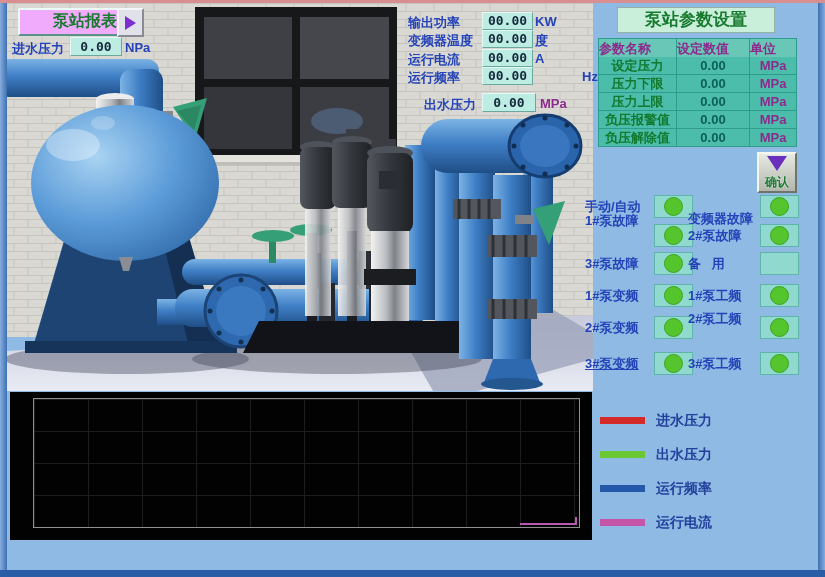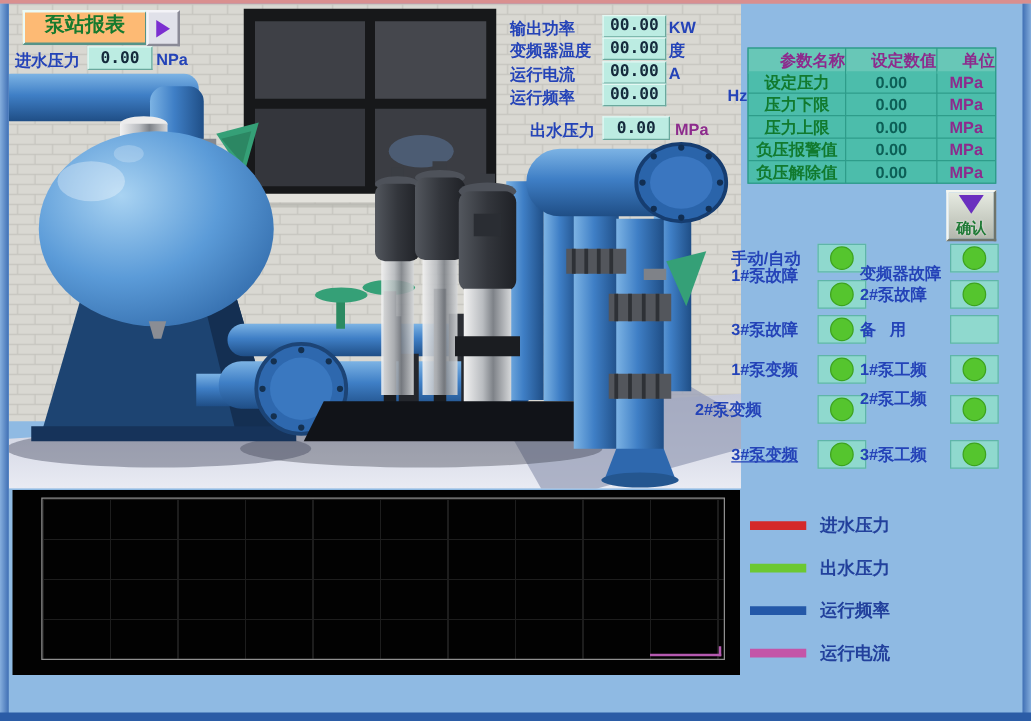--- a/index.html
+++ b/index.html
@@ -12,35 +12,35 @@
   .f-bottom{position:absolute;left:0;bottom:0;width:825px;height:7px;background:#2b5ca6;}
   
   .scene{position:absolute;left:7px;top:3px;width:586px;height:388px;overflow:hidden;}
   
   .lbl{position:absolute;font:bold 13px "Liberation Sans",sans-serif;color:#2443b8;white-space:pre;}
   .lbl-r{text-align:left;}
   .unit-purple{color:#8d2b8d;}
   .field{position:absolute;background:#bcece2;border:1px solid #6aa89d;
          border-top-color:#e4f8f3;border-left-color:#e4f8f3;
          color:#152a3c;font:bold 13px "DejaVu Sans Mono",monospace;text-align:center;}
-  .btn-report{position:absolute;left:18px;top:8px;width:96px;height:24px;background:#fdba74;
+  .btn-report{position:absolute;left:18px;top:8px;width:96px;height:24px;background:#f0abfc;
          border:2px solid;border-color:#eafaf6 #569388 #569388 #eafaf6;color:#177a2e;
-         font:bold 16px "Liberation Sans",sans-serif;text-align:center;line-height:22px;cursor:pointer;}
+         font:bold 16px "Liberation Sans",sans-serif;text-align:center;line-height:22px;cursor:pointer;padding-left:17px;}
   .btn-play{position:absolute;left:117px;top:8px;width:23px;height:25px;background:#e0e1e9;
          border:2px solid;border-color:#f4f4f8 #8a8a96 #8a8a96 #f4f4f8;
          display:flex;align-items:center;justify-content:center;cursor:pointer;}
   .tri-right{width:0;height:0;border-left:11px solid #7b2fd0;border-top:7px solid transparent;border-bottom:7px solid transparent;}
   .panel-title{position:absolute;left:617px;top:7px;width:156px;height:24px;background:#c9eeda;
          border:1px solid #93b3a7;color:#177a2e;font:bold 17px "Liberation Sans",sans-serif;
          text-align:center;line-height:24px;}
   
   .ptable{position:absolute;left:598px;top:38px;display:grid;grid-template-columns:77px 72px 46px;
           grid-auto-rows:17px;gap:1px;background:#2e9c8a;border:1px solid #2e9c8a;}
   .ptable .hc{background:#68c7b7;color:#8d2b8d;font:bold 13px "Liberation Sans",sans-serif;
-          text-align:right;line-height:20px;height:20px;}
+          text-align:left;line-height:20px;height:20px;}
   .ptable .c{background:#4cbdab;font:bold 13px "Liberation Sans",sans-serif;text-align:center;line-height:17px;}
   .ptable .cn{color:#117a2e;}
   .ptable .cv{color:#0c5f56;cursor:text;}
   .ptable .cu{color:#8d2b8d;}
   
   .btn-confirm{position:absolute;left:757px;top:152px;width:36px;height:37px;
           background:linear-gradient(#e6eae1,#b2b7ac);border:2px solid;
           border-color:#f4f6f0 #6f746a #6f746a #f4f6f0;cursor:pointer;}
   .tri-down{width:0;height:0;border-left:10px solid transparent;border-right:10px solid transparent;
           border-top:15px solid #6a2fbf;margin:2px auto 0;}
@@ -253,20 +253,21 @@
   <div class="lbl" style="left:535px;top:51px;">A</div>
 
   <div class="lbl lbl-r" style="left:408px;top:69px;width:72px;">运行频率</div>
   <div class="field" style="left:482px;top:67px;width:49px;height:16px;line-height:16px;">00.00</div>
   <div class="lbl" style="left:554px;top:69px;padding-left:28px;">Hz</div>
 
   <div class="lbl" style="left:424px;top:96px;">出水压力</div>
   <div class="field" style="left:482px;top:93px;width:52px;height:17px;line-height:17px;">0.00</div>
   <div class="lbl unit-purple" style="left:540px;top:96px;">MPa</div>
 
+  <div class="panel-title">泵站参数设置</div>
 
   <div class="ptable">
     <div class="hc">参数名称</div>
     <div class="hc">设定数值</div>
     <div class="hc">单位</div>
 
     <div class="c cn">设定压力</div>
     <div class="c cv">0.00</div>
     <div class="c cu">MPa</div>
 
@@ -319,21 +320,21 @@
 
   <div class="lbl lbl-r" style="left:585px;top:287px;width:65px;">1#泵变频</div>
   <div class="ind-box" style="left:654px;top:284px;">
       <div class="ind-dot"></div>
     </div>
   <div class="lbl lbl-r" style="left:688px;top:287px;width:68px;">1#泵工频</div>
   <div class="ind-box" style="left:760px;top:284px;">
       <div class="ind-dot"></div>
     </div>
 
-  <div class="lbl lbl-r" style="left:556px;top:319px;width:65px;">2#泵变频</div>
+  <div class="lbl lbl-r" style="left:585px;top:319px;width:65px;">2#泵变频</div>
   <div class="ind-box" style="left:654px;top:316px;">
       <div class="ind-dot"></div>
     </div>
   <div class="lbl lbl-r" style="left:688px;top:310px;width:68px;">2#泵工频</div>
   <div class="ind-box" style="left:760px;top:316px;">
       <div class="ind-dot"></div>
     </div>
 
   <div class="lbl lbl-r" style="left:585px;top:355px;width:65px;text-decoration:underline;">3#泵变频</div>
   <div class="ind-box" style="left:654px;top:352px;">

